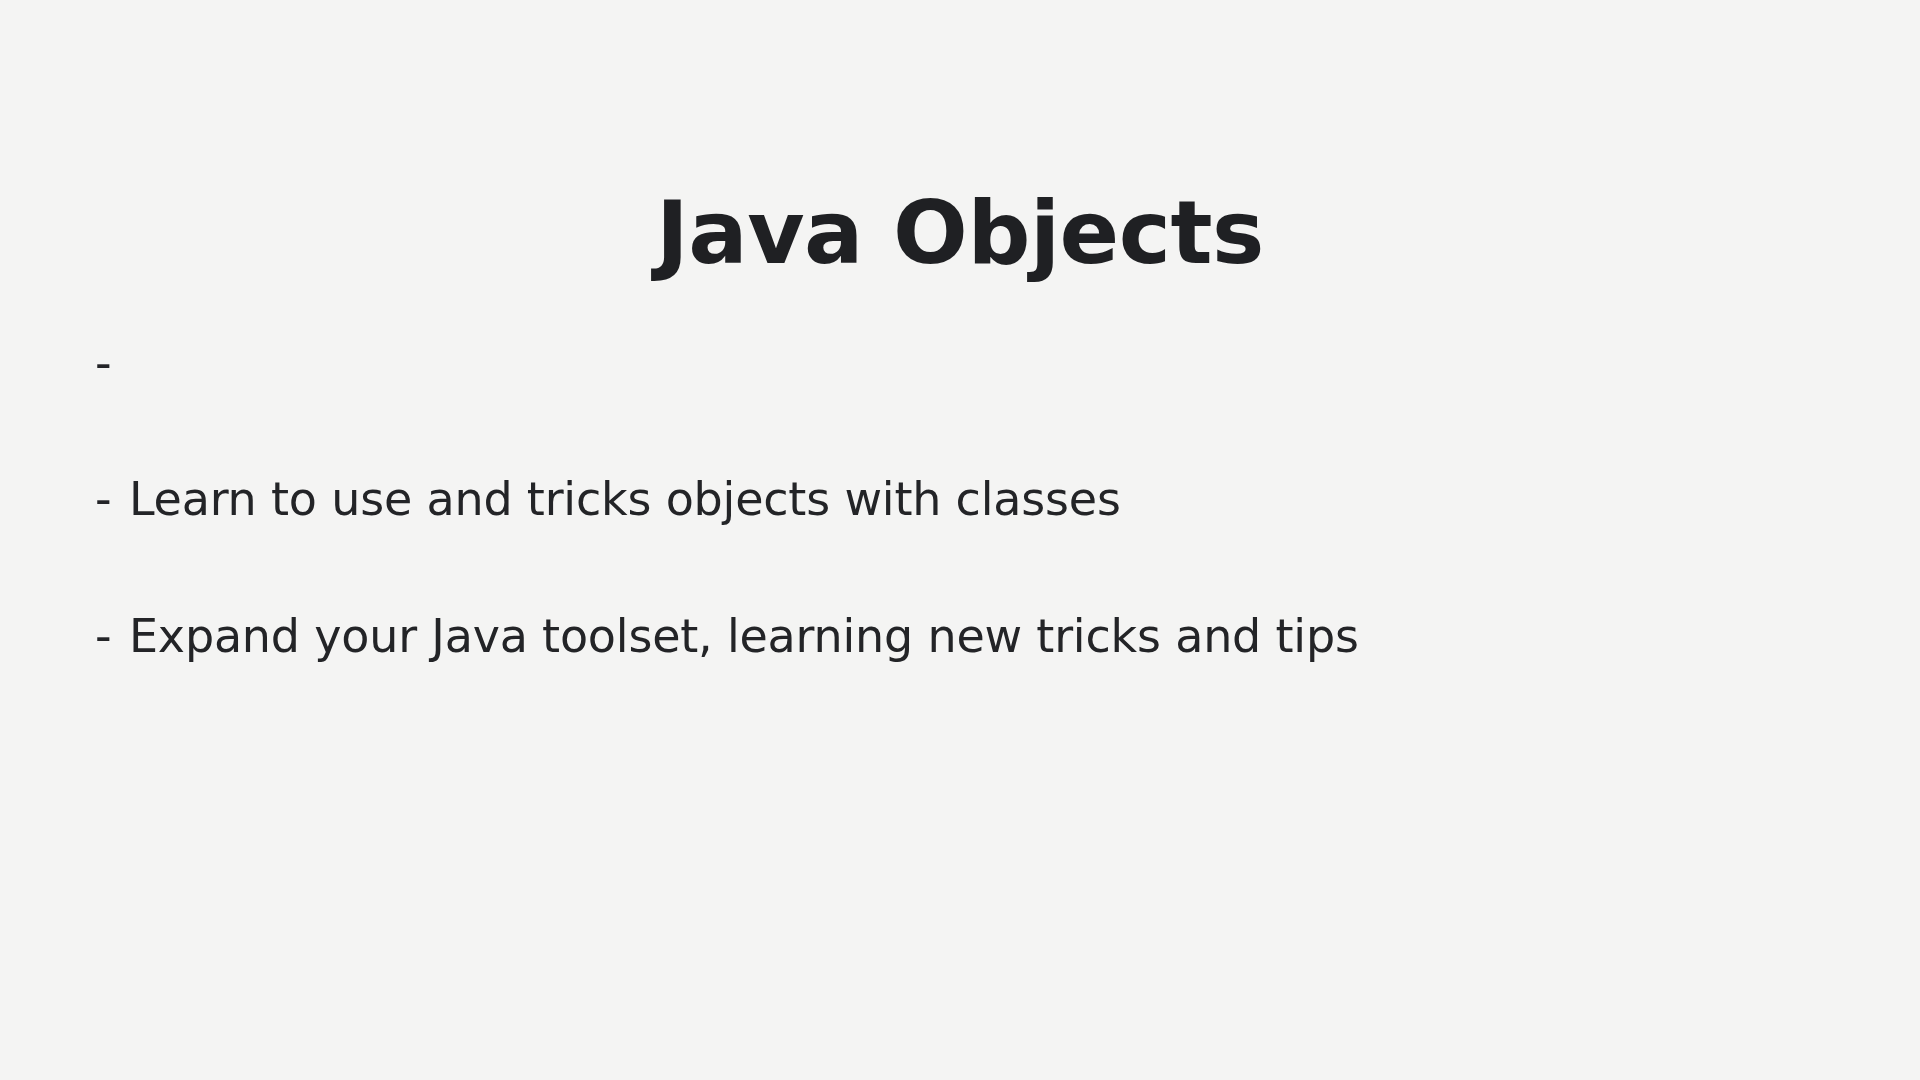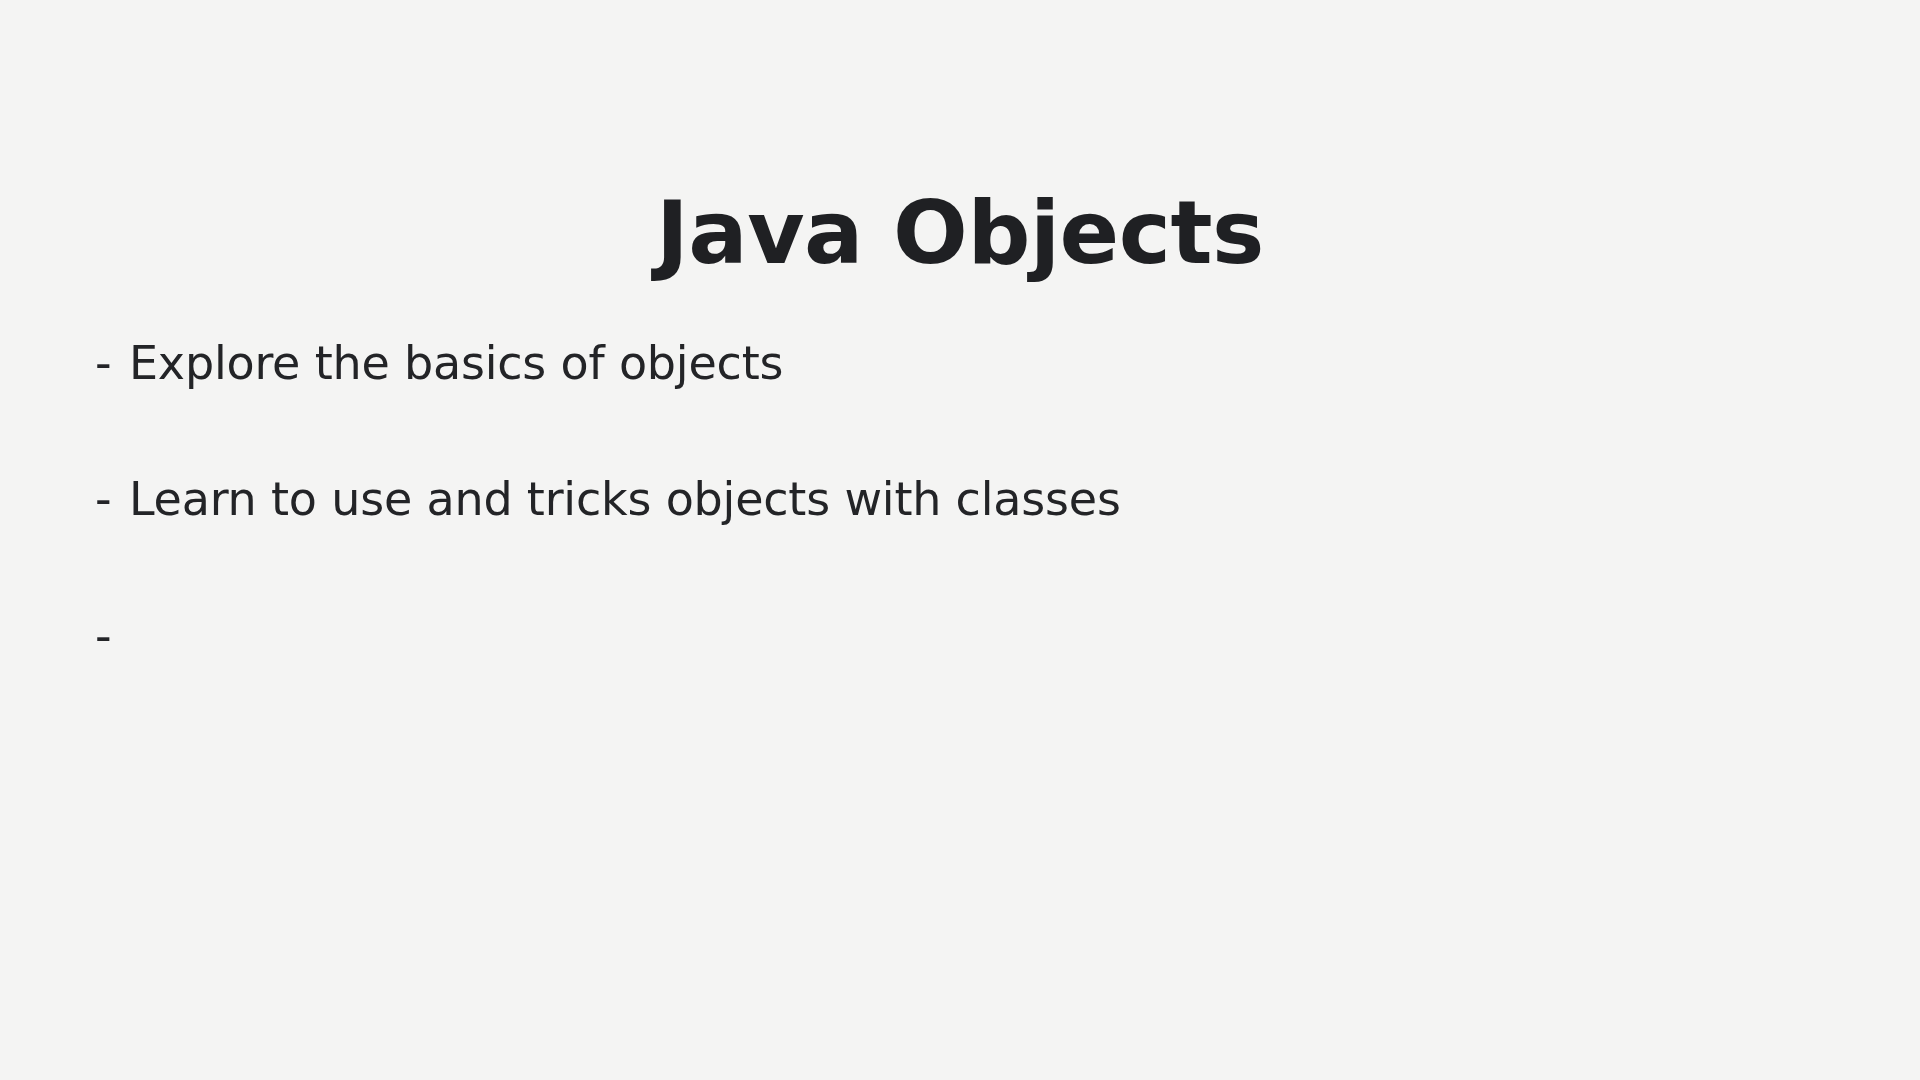--- a/index.html
+++ b/index.html
@@ -78,27 +78,27 @@
 <body>
 
 <div class="slide">
 
   <h1 class="slide-title">Java Objects</h1>
 
   <ul class="bullet-list">
 
     <li class="bullet-item">
       <span class="bullet-marker">-</span>
-      <span class="bullet-text">Explore the basics of objects</span>
     </li>
 
     <li class="bullet-item">
       <span class="bullet-marker">-</span>
       <span class="bullet-text">Learn to use and tricks objects with classes</span>
     </li>
 
     <li class="bullet-item">
       <span class="bullet-marker">-</span>
+      <span class="bullet-text">Expand your Java toolset, learning new tricks and tips</span>
     </li>
 
   </ul>
 
 </div>
 
 </body></html>

